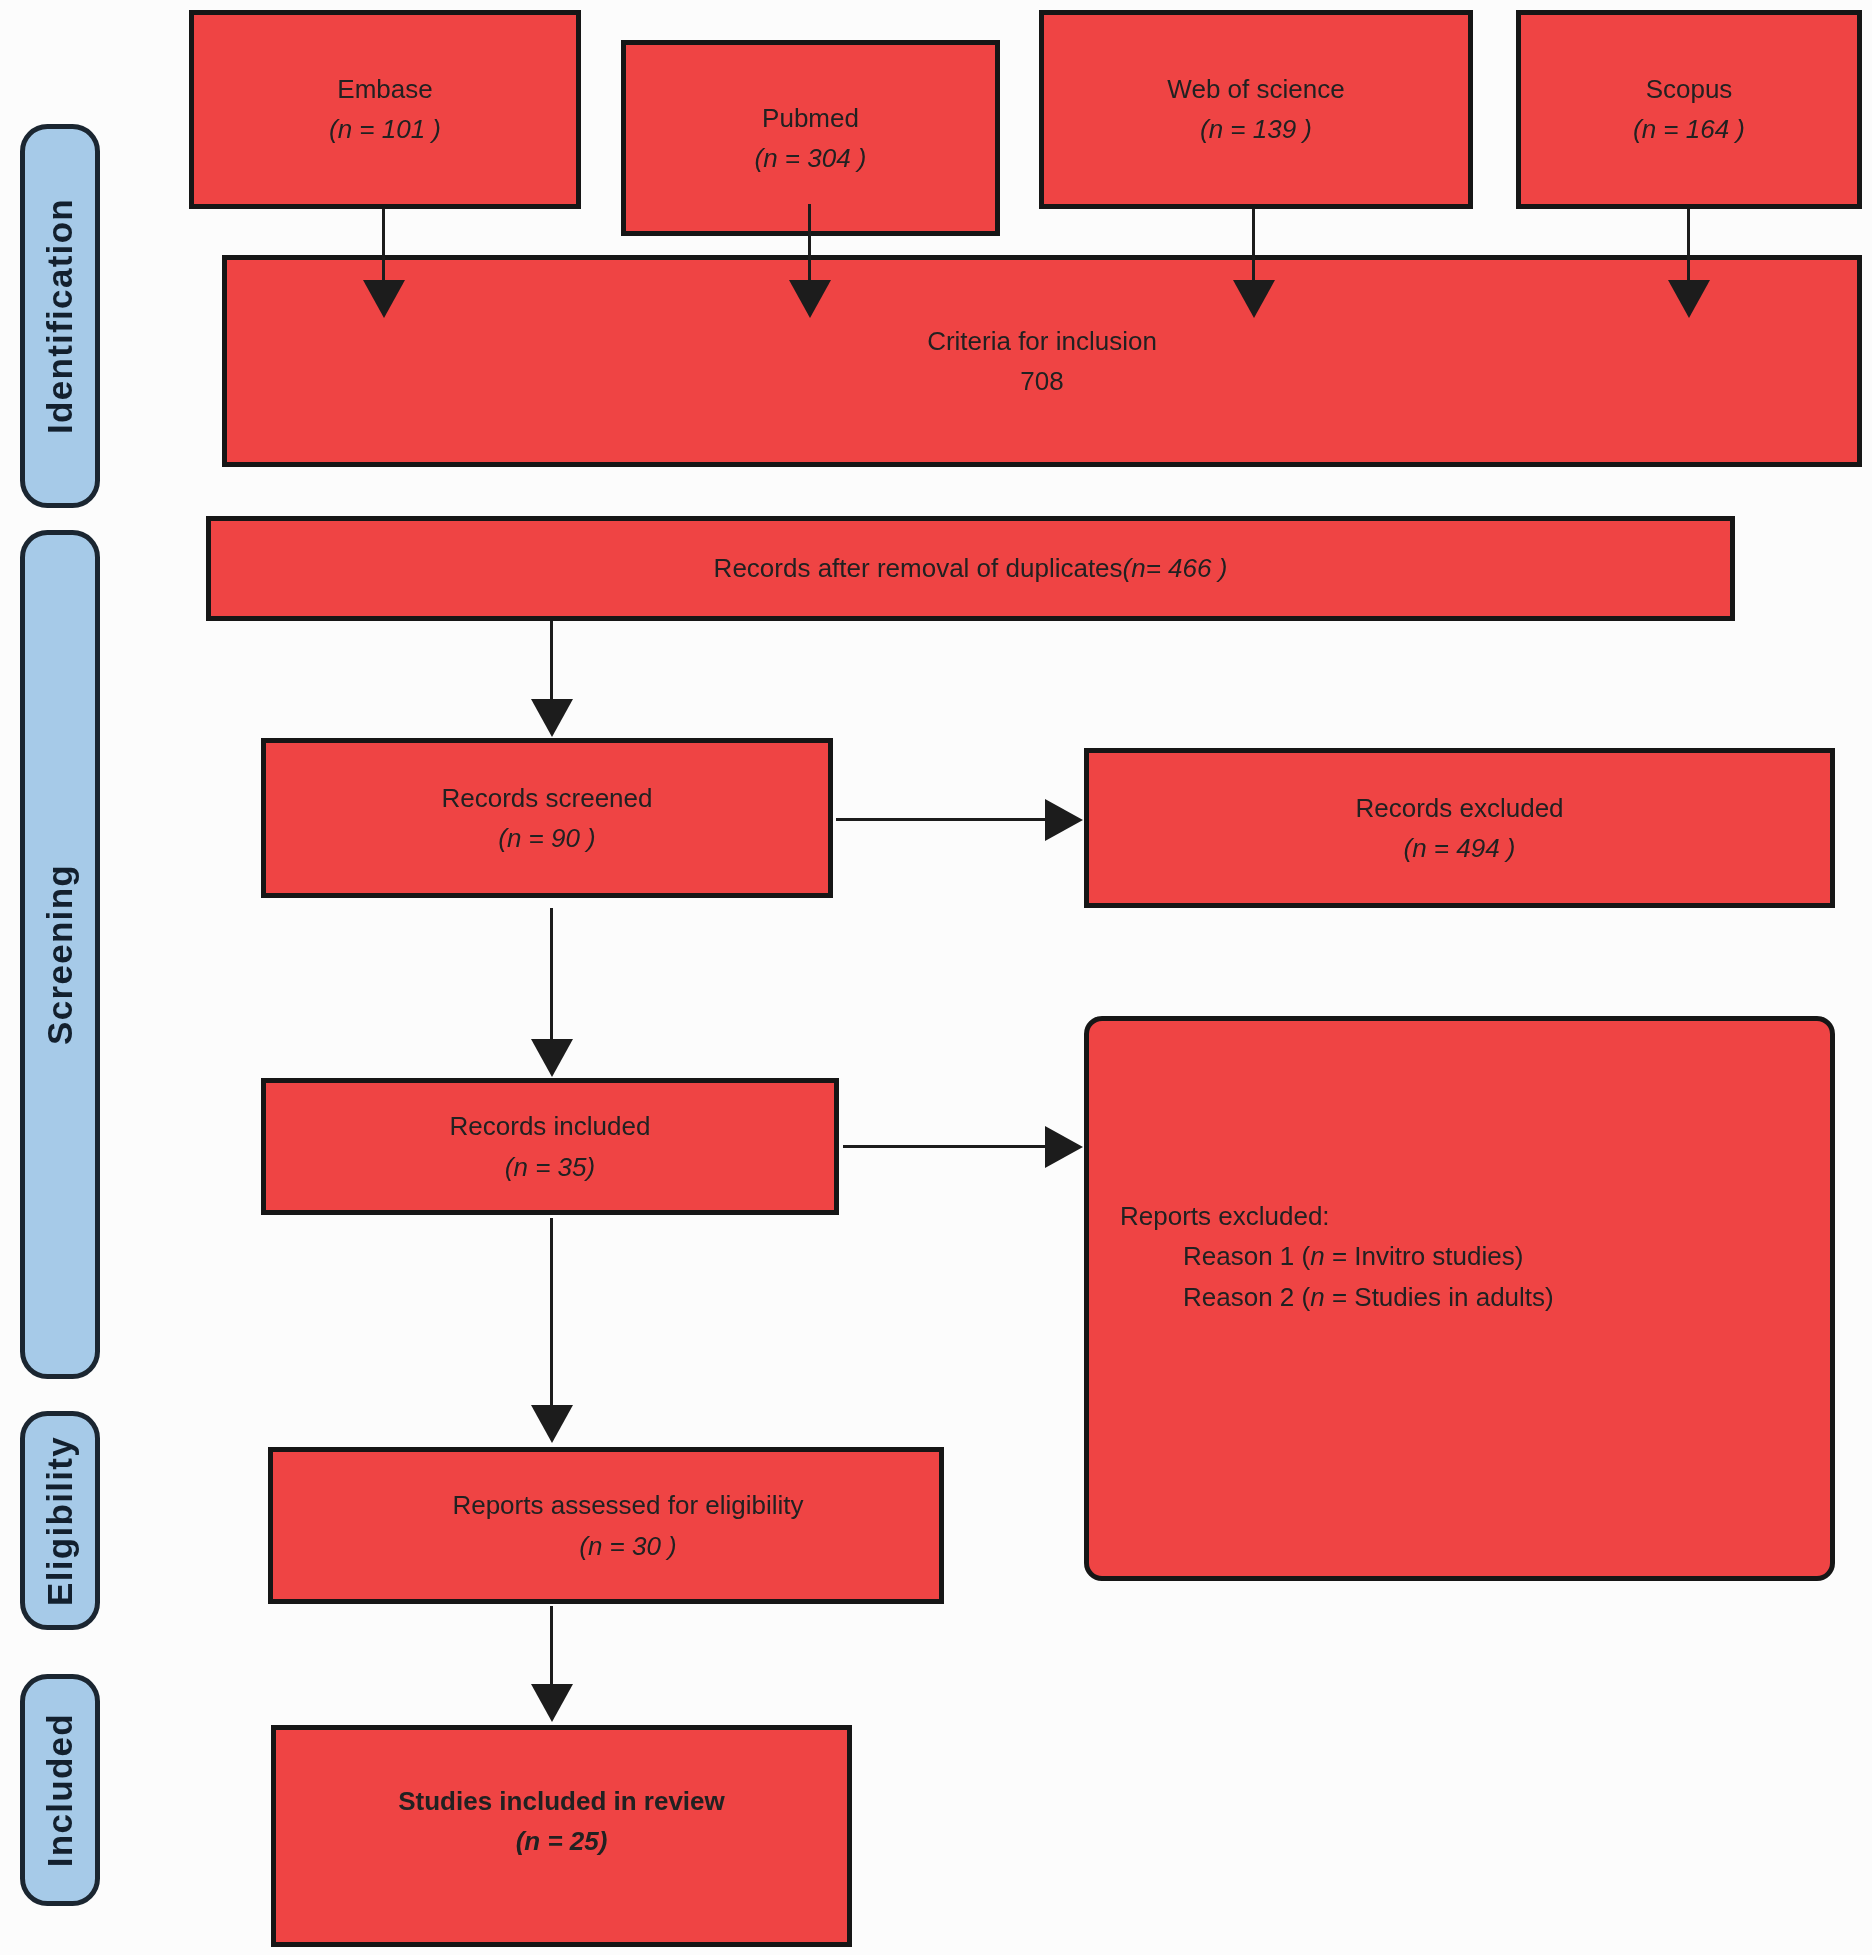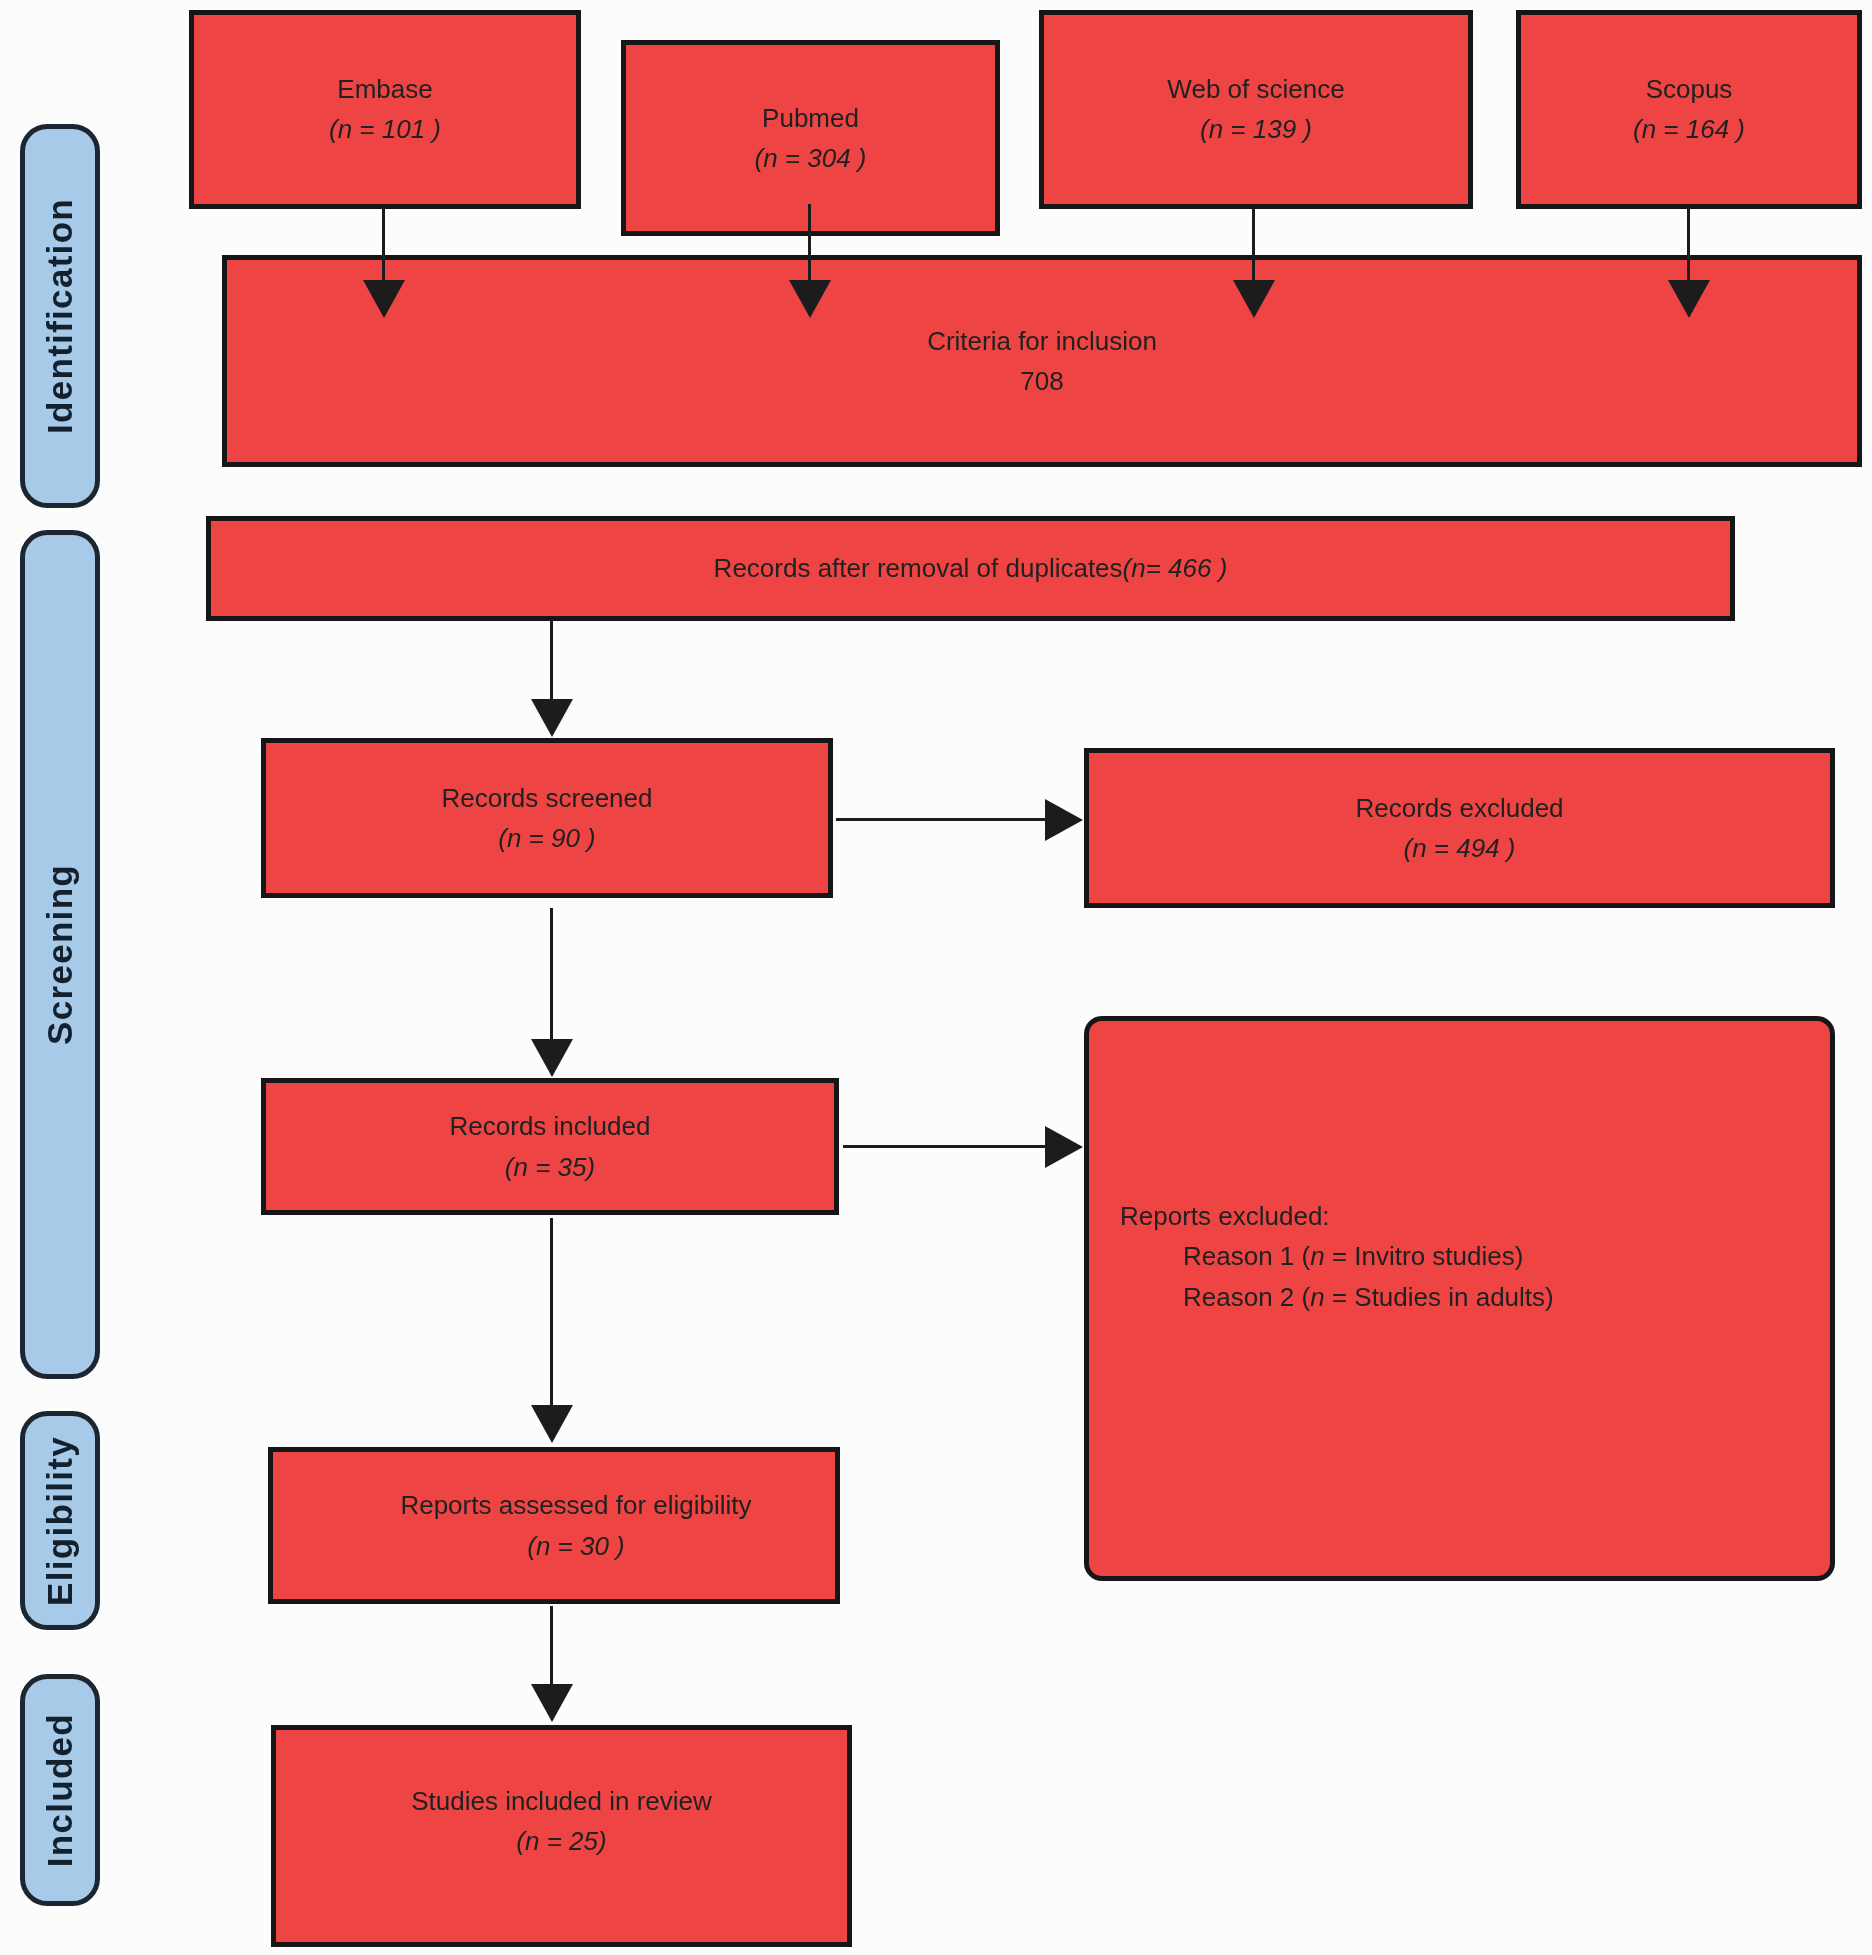--- a/index.html
+++ b/index.html
@@ -118,26 +118,26 @@
     <div>Records included</div>
     <div class="count">(n = 35)</div>
   </div>
 
   <div class="fbox reasons-box" style="left:1084px;top:1016px;width:751px;height:565px;border-radius:18px;">
     <div>Reports excluded:</div>
     <div class="reason"><span>Reason 1 (</span><span class="count">n</span><span> = Invitro studies)</span></div>
     <div class="reason"><span>Reason 2 (</span><span class="count">n</span><span> = Studies in adults)</span></div>
   </div>
 
-  <div class="fbox" style="left:268px;top:1447px;width:572px;height:157px;padding-left:44px;">
+  <div class="fbox" style="left:268px;top:1447px;width:676px;height:157px;padding-left:44px;">
     <div>Reports assessed for eligibility</div>
     <div class="count">(n = 30 )</div>
   </div>
 
-  <div class="fbox" style="left:271px;top:1725px;width:581px;height:222px;align-items:center;justify-content:flex-start;padding-top:51px;box-sizing:border-box;">
+  <div class="fbox" style="left:271px;top:1725px;width:581px;height:222px;align-items:center;justify-content:flex-start;padding-top:51px;box-sizing:border-box;font-weight:bold;">
     <div>Studies included in review</div>
     <div class="count">(n = 25)</div>
   </div>
 
   <div class="vline" style="left:382px;top:209px;height:72px;"></div>
   <div class="tri-down" style="left:363px;top:280px;"></div>
 
   <div class="vline" style="left:808px;top:204px;height:77px;"></div>
   <div class="tri-down" style="left:789px;top:280px;"></div>
 

